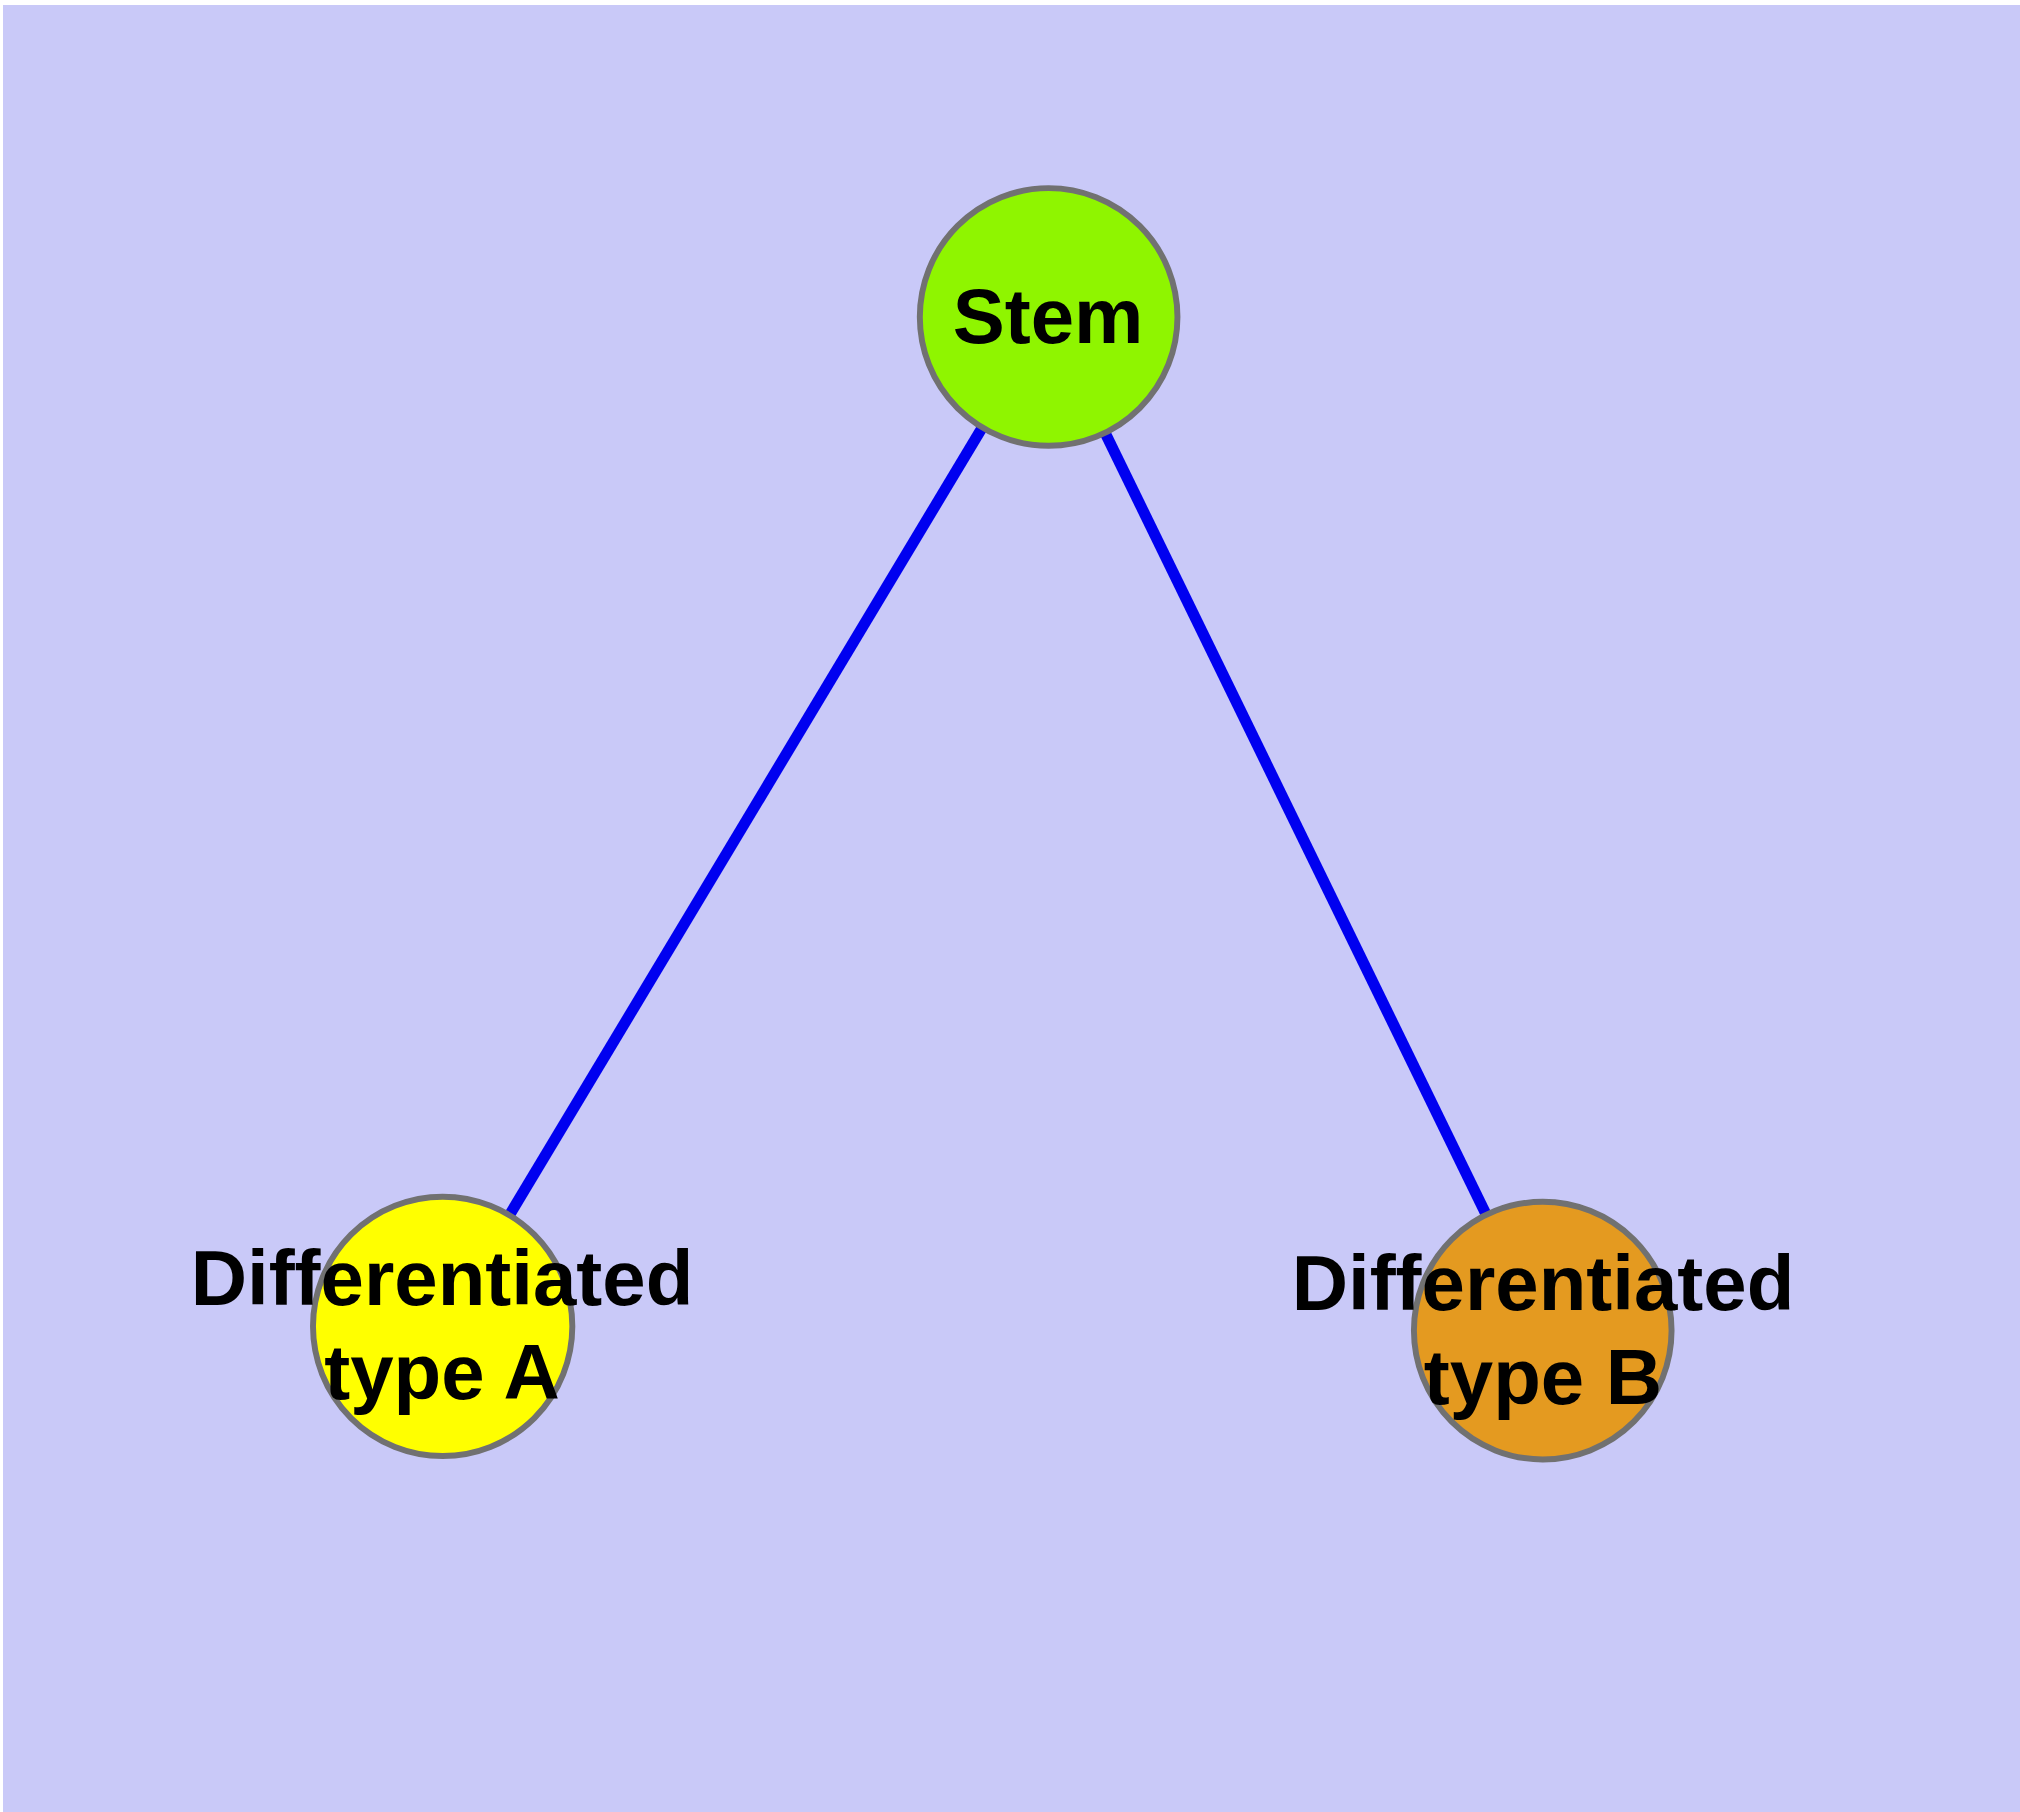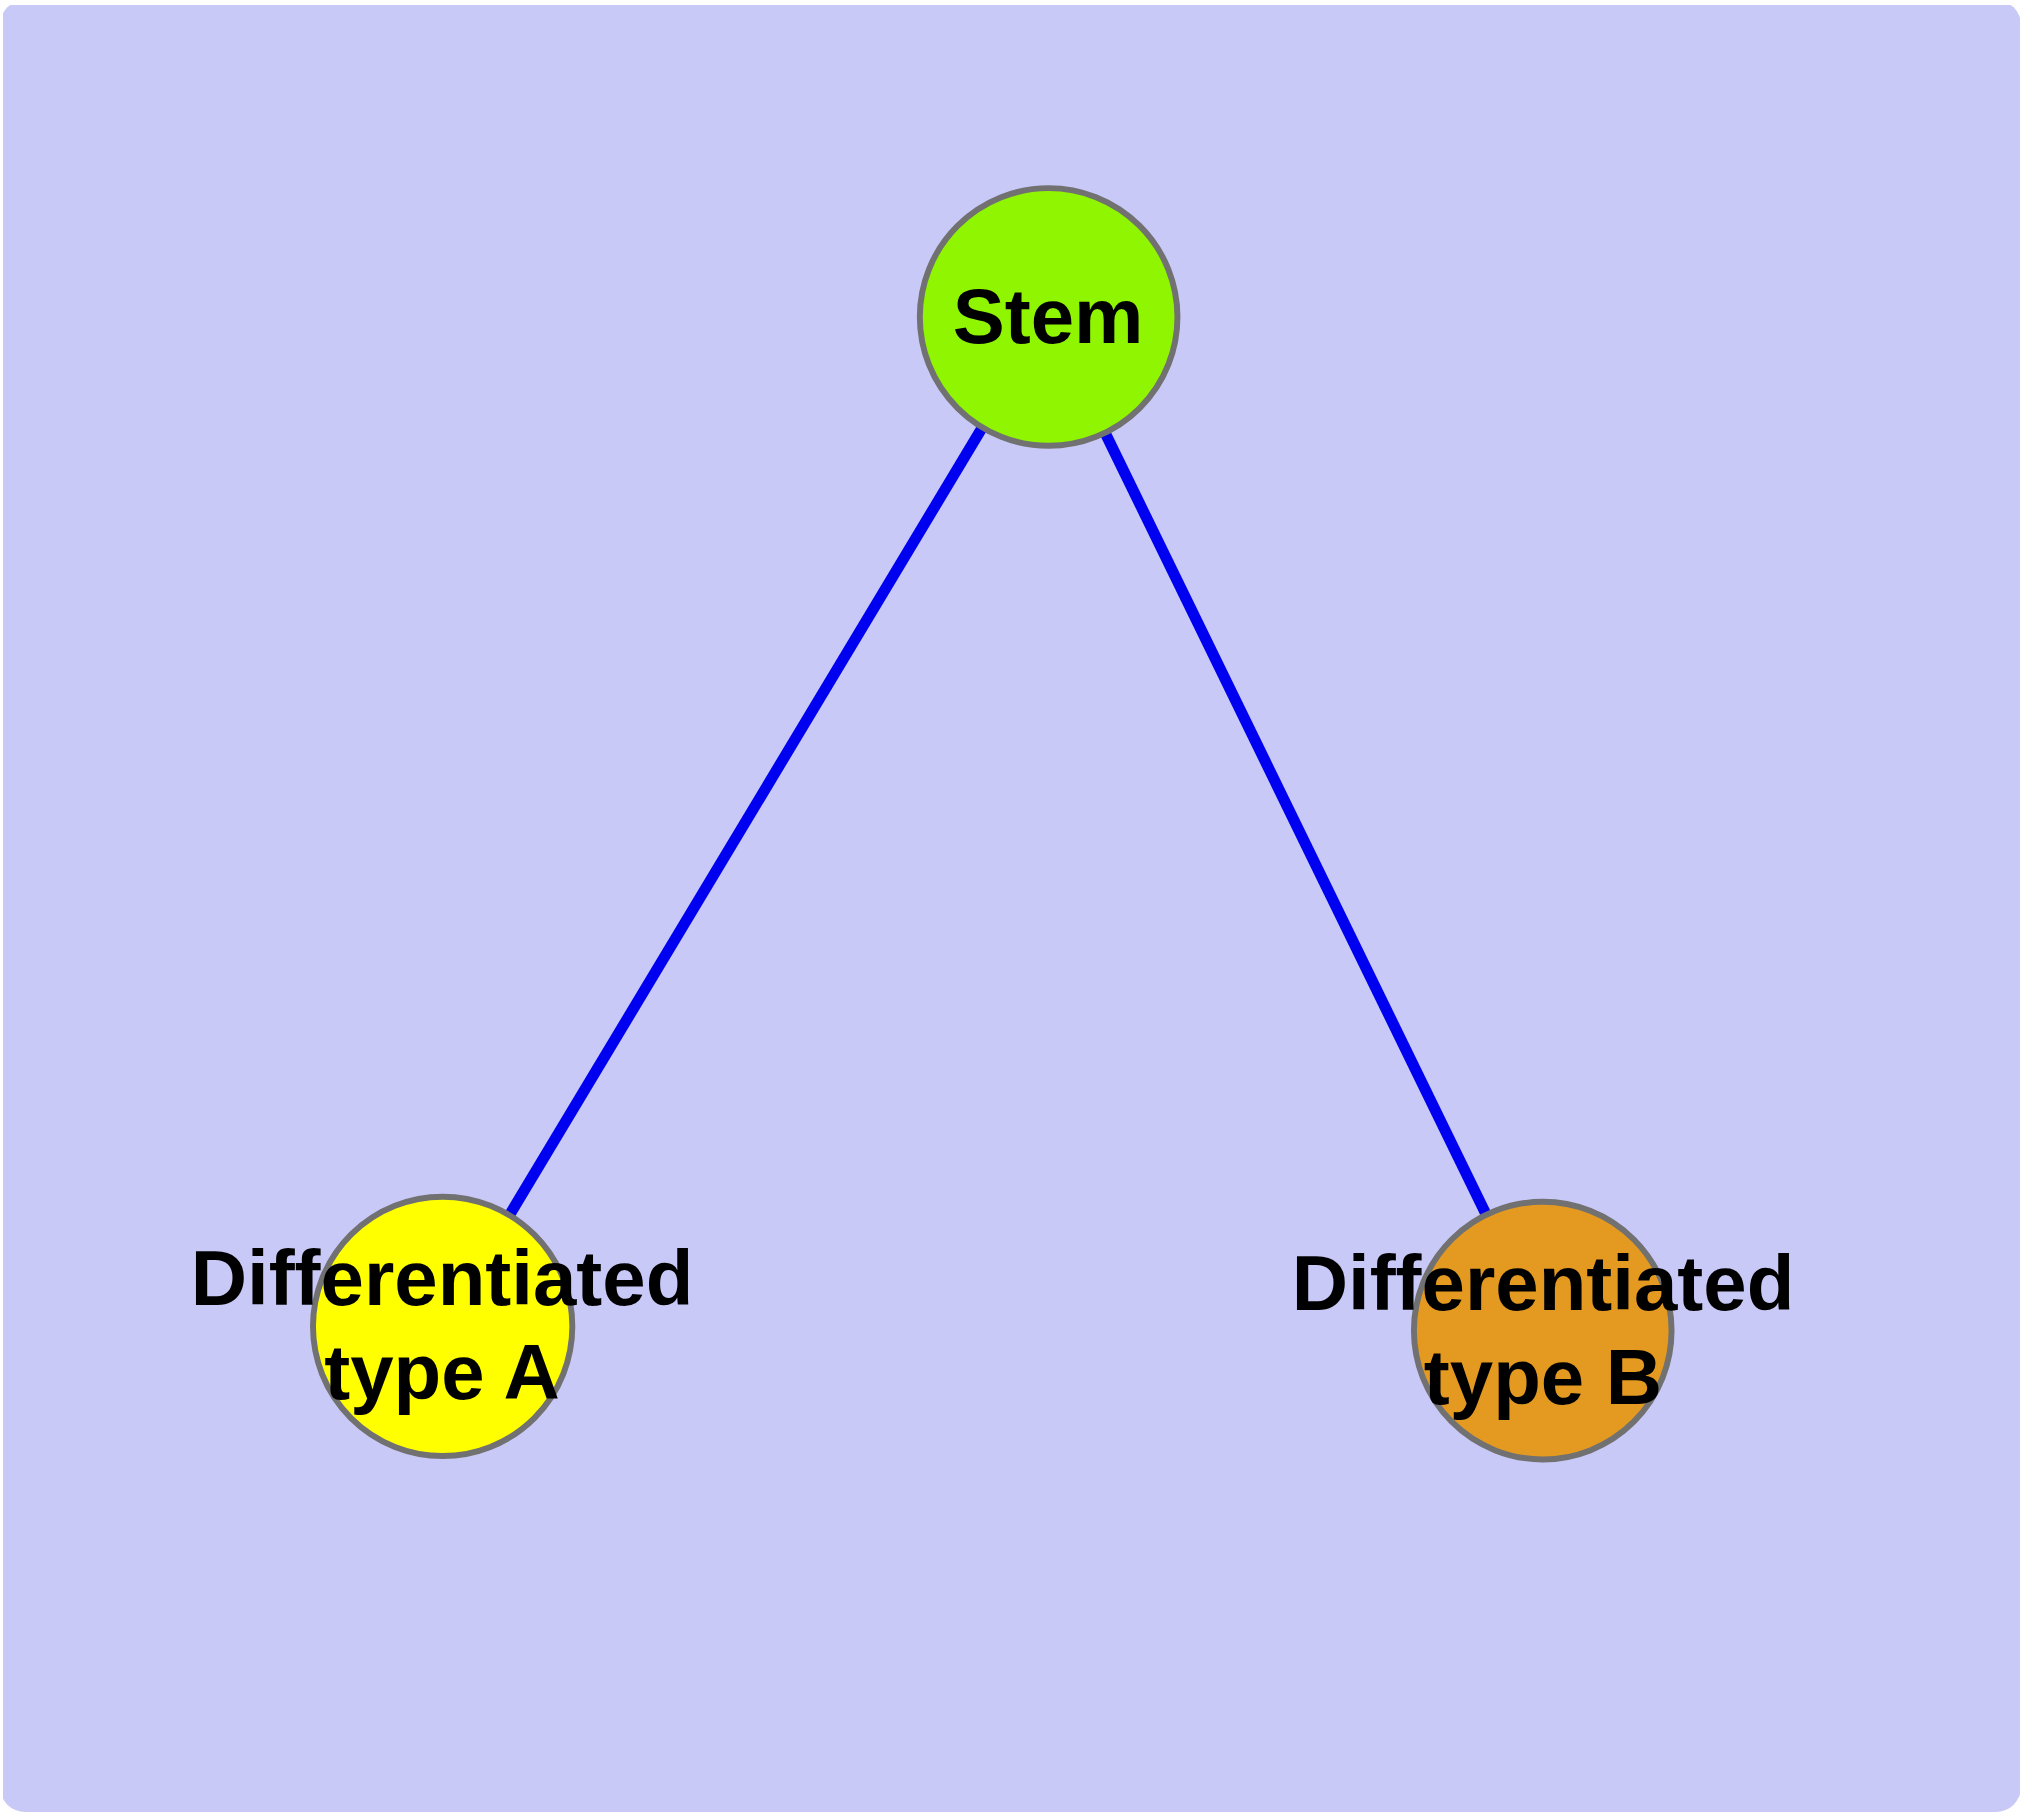--- a/index.html
+++ b/index.html
@@ -7,21 +7,20 @@
     padding: 0;
     background: #ffffff;
   }
   .page {
     position: relative;
     width: 2021px;
     height: 1812px;
     background: #ffffff;
     overflow: hidden;
     font-family: "Liberation Sans", sans-serif;
-    border-radius: 25px;
   }
   .panel {
     position: absolute;
     left: 2.5px;
     top: 5.1px;
     right: 0;
     bottom: 0;
   }
   svg.graph {
     position: absolute;

